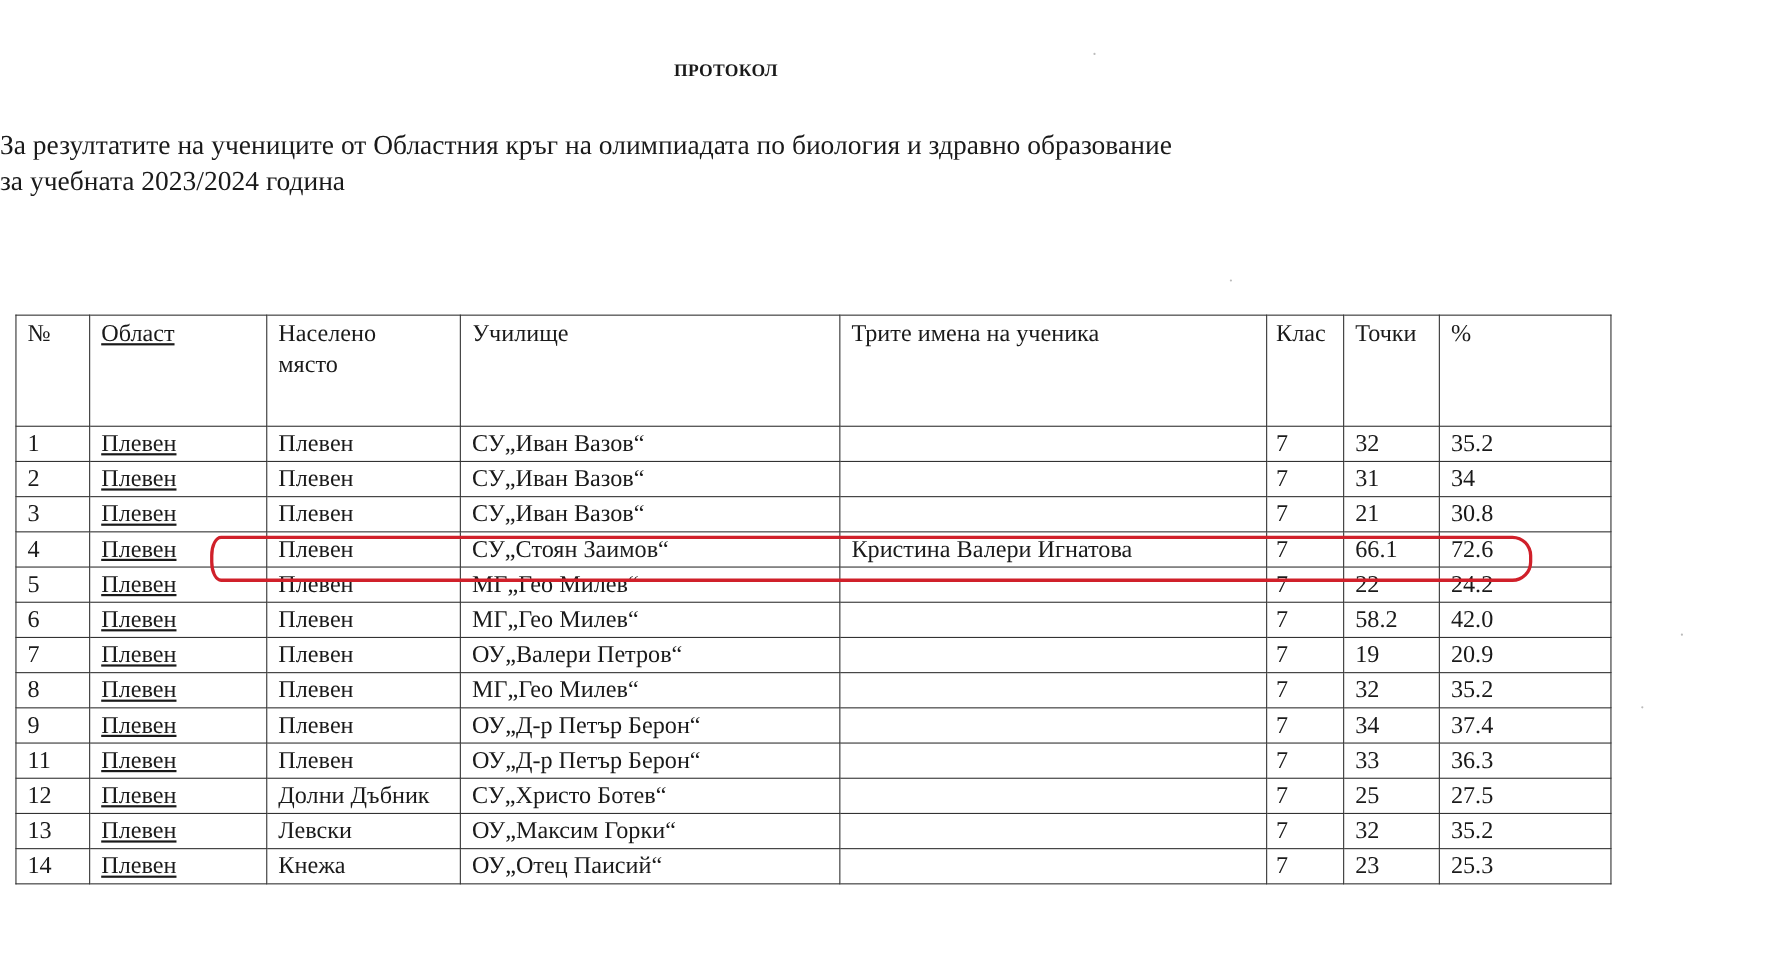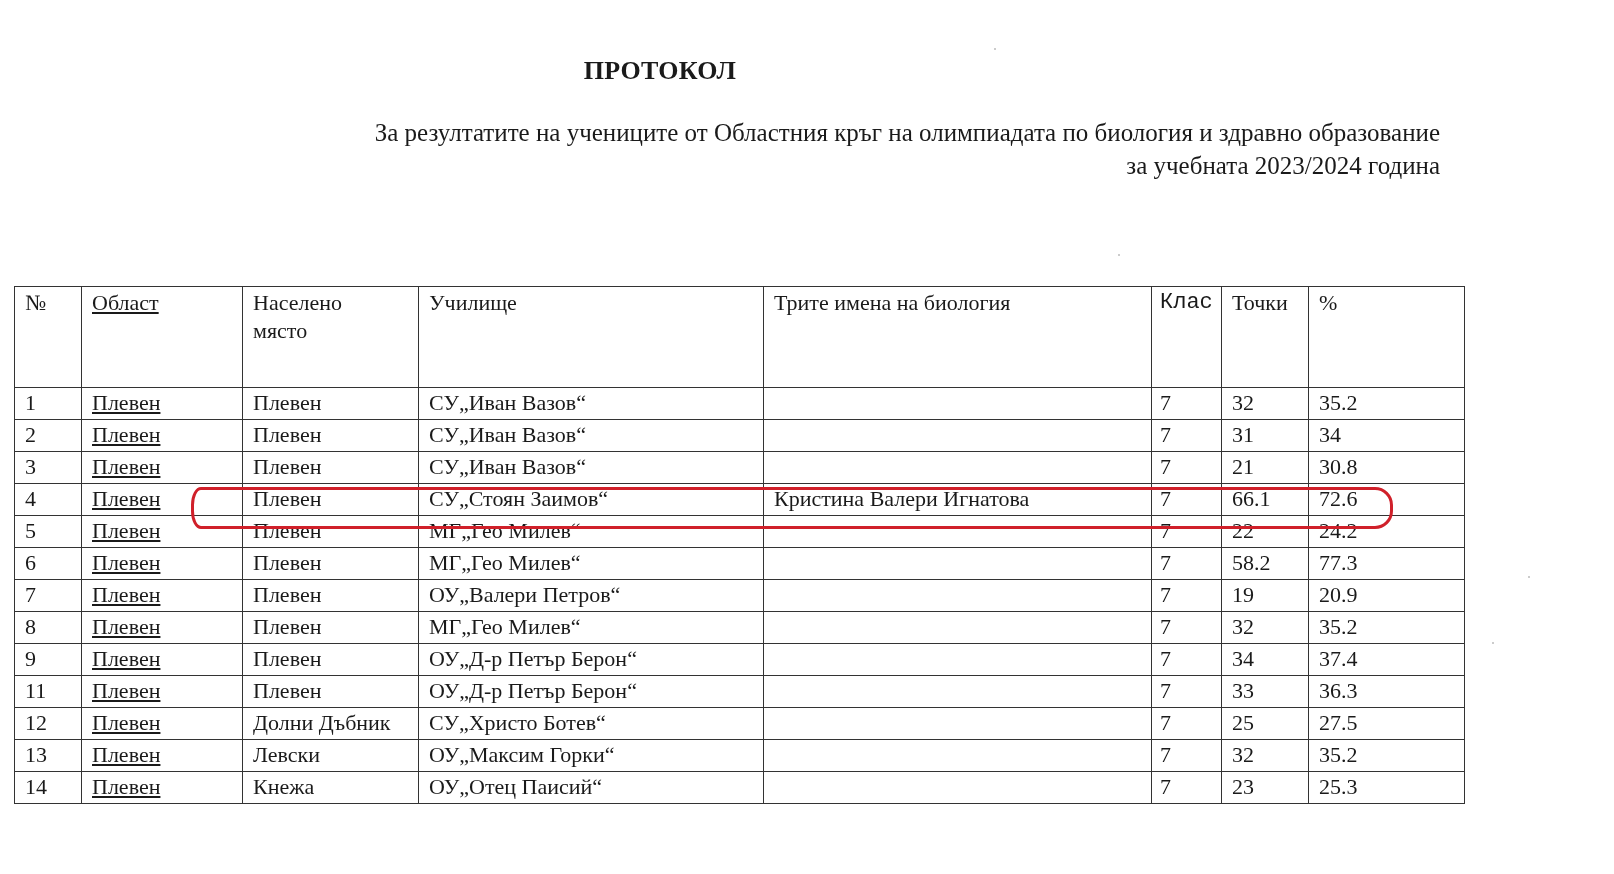--- a/index.html
+++ b/index.html
@@ -2,24 +2,24 @@
 <html><head>
   <meta charset="utf-8">
   <style>
     html, body { margin: 0; padding: 0; }
     body {
       width: 1614px; height: 874px; background: #ffffff; position: relative; overflow: hidden;
       font-family: "Liberation Serif", "DejaVu Serif", serif; color: #1a1a1a;
     }
     .title {
       position: absolute; left: 0; top: 56px; width: 1320px; text-align: center;
-      font-weight: bold; font-size: 26px; letter-spacing: 0.3px;
+      font-weight: bold; font-size: 16px; letter-spacing: 0.3px;
     }
     .subtitle {
-      position: absolute; left: 0; top: 116px; width: 1440px; text-align: right;
+      position: absolute; left: 0; top: 116px; width: 1440px; text-align: left;
       font-size: 25px; line-height: 33px;
     }
     table.results {
       position: absolute; left: 14px; top: 286px; border-collapse: collapse;
       font-size: 22px; table-layout: fixed;
     }
     table.results th, table.results td {
       border: 1.5px solid #333; padding: 0 0 0 10px; vertical-align: top;
       font-weight: normal; text-align: left; white-space: nowrap; overflow: hidden;
     }
@@ -52,22 +52,22 @@
 
 <table class="results">
   <thead>
     <tr>
       <th class="col-no">№</th>
       <th class="col-region">Област</th>
       <th class="col-town" style="white-space:normal;margin-top:36px;">
           <span style="display:block;width:110px;">Населено място</span>
         </th>
       <th class="col-school">Училище</th>
-      <th class="col-name">Трите имена на биология</th>
-      <th class="col-grade" style="padding-left:8px;font-family:Liberation Mono, monospace;">Клас</th>
+      <th class="col-name">Трите имена на ученика</th>
+      <th class="col-grade" style="padding-left:8px;">Клас</th>
       <th class="col-points">Точки</th>
       <th class="col-pct">%</th>
     </tr>
   </thead>
   <tbody id="rows">
       <tr>
         <td class="col-no">1</td>
         <td class="col-region">Плевен</td>
         <td class="col-town">Плевен</td>
         <td class="col-school">СУ„Иван Вазов“</td>
@@ -117,21 +117,21 @@
         <td class="col-pct">24.2</td>
       </tr>
       <tr>
         <td class="col-no">6</td>
         <td class="col-region">Плевен</td>
         <td class="col-town">Плевен</td>
         <td class="col-school">МГ„Гео Милев“</td>
         <td class="col-name redacted"></td>
         <td class="col-grade" style="padding-left: 8px;">7</td>
         <td class="col-points">58.2</td>
-        <td class="col-pct">77.3</td>
+        <td class="col-pct">42.0</td>
       </tr>
       <tr>
         <td class="col-no">7</td>
         <td class="col-region">Плевен</td>
         <td class="col-town">Плевен</td>
         <td class="col-school">ОУ„Валери Петров“</td>
         <td class="col-name redacted"></td>
         <td class="col-grade" style="padding-left: 8px;">7</td>
         <td class="col-points">19</td>
         <td class="col-pct">20.9</td>

